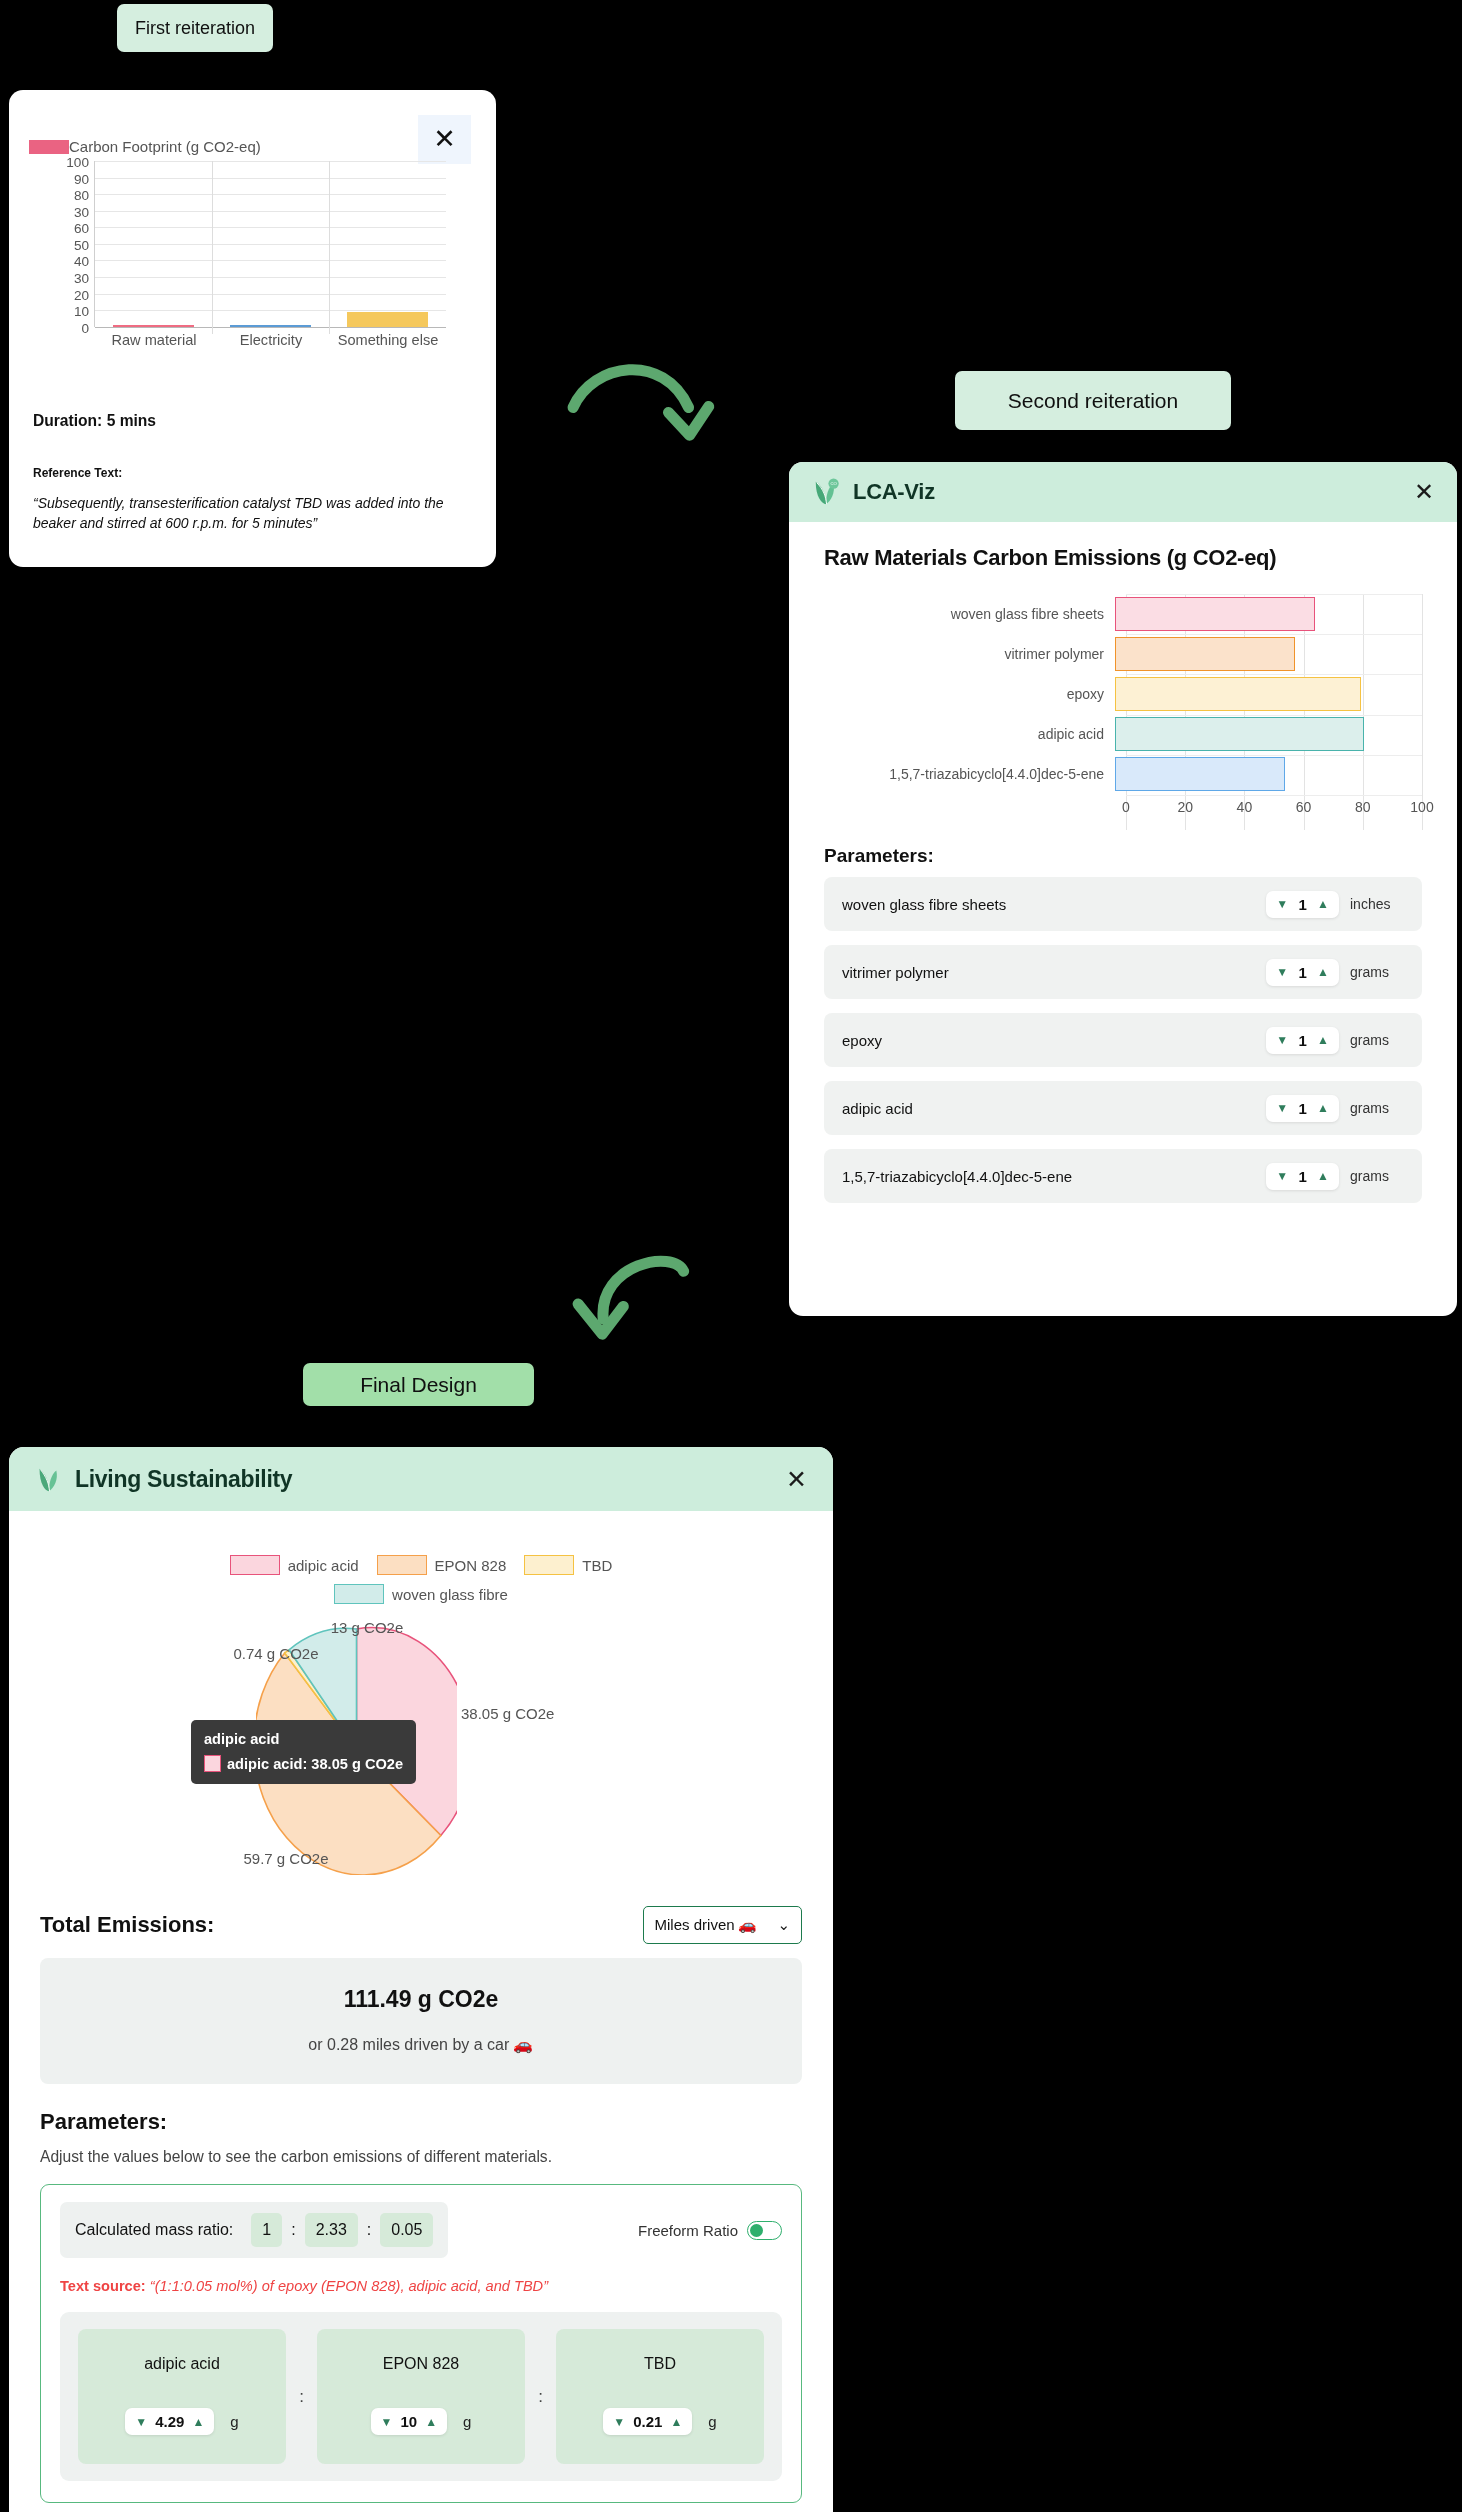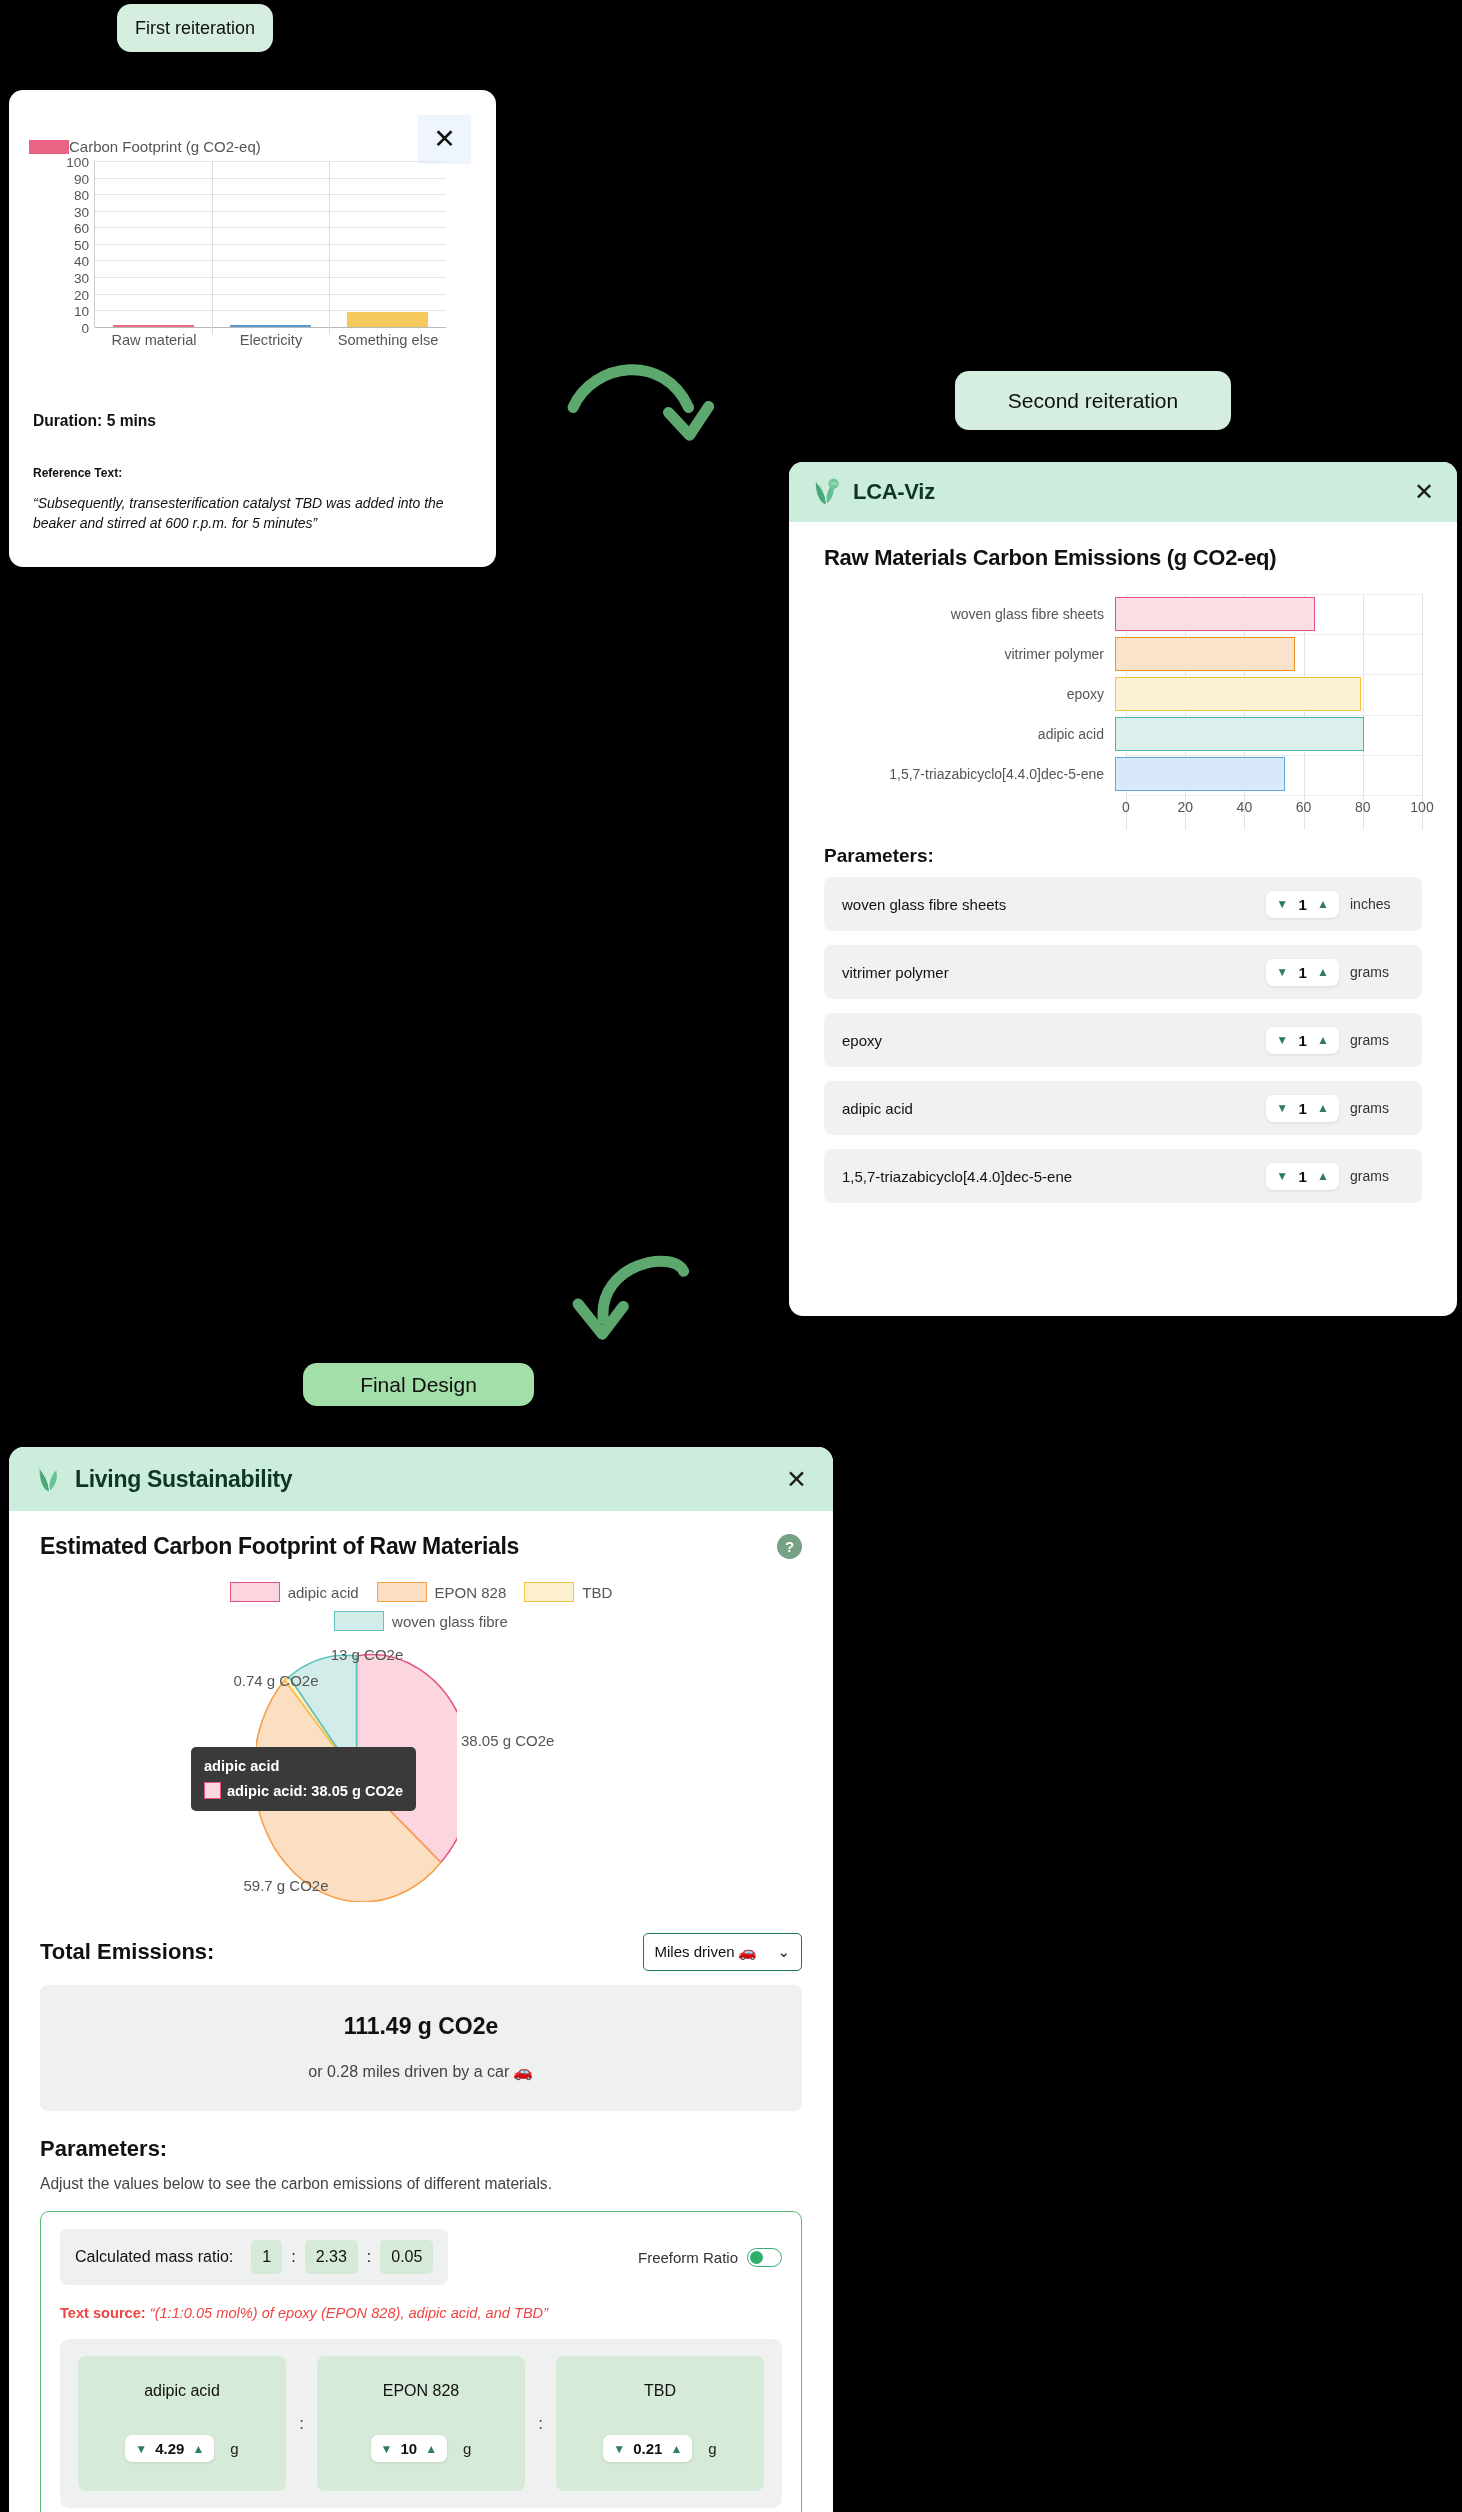--- a/index.html
+++ b/index.html
@@ -8,21 +8,21 @@
     background: #000000;
     font-family: "Liberation Sans", sans-serif;
     overflow: hidden;
   }
   .stage { position: relative; width: 1462px; height: 2735px; }
 
   
   .stage-badge {
     position: absolute;
     display: flex; align-items: center; justify-content: center;
-    border-radius: 14px;
+    border-radius: 7px;
     box-shadow: 5px 6px 0 rgba(0,0,0,0.55);
     font-weight: 400;
     color: #101010;
     white-space: nowrap;
   }
 
   
   .card {
     position: absolute;
     background: #ffffff;
@@ -397,26 +397,20 @@
           <path d="M31,58 C42,50 52,32 47,12 C35,22 31,40 31,58 Z" fill="#67c295"></path>
           <path d="M12,10 C25,26 31,42 32,58" stroke="#ffffff" stroke-width="2" fill="none"></path>
         </svg>
         <div class="hdr-title" style="font-size:23px;font-weight:bold;color:#103526;letter-spacing:-0.3px;">Living Sustainability</div>
         <div style="margin-left:auto;font-size:25px;color:#1b1b1b;line-height:1;">
           <span>✕</span>
         </div>
       </div>
 
       <div class="p3-body">
-        <div class="p3-titlerow">
-          <div class="p3-title">Estimated Carbon Footprint of Raw Materials</div>
-          <div class="help-icon">
-            <span>?</span>
-          </div>
-        </div>
 
         <div class="pie-legend">
           <div class="pl-row">
             <div class="pl-item">
               <span class="pl-sw" style="background:#fbd6de;border-color:#e8537b;"></span>
               <span class="pl-lbl">adipic acid</span>
             </div>
             <div class="pl-item">
               <span class="pl-sw" style="background:#fcdfc2;border-color:#f5a04a;"></span>
               <span class="pl-lbl">EPON 828</span>

